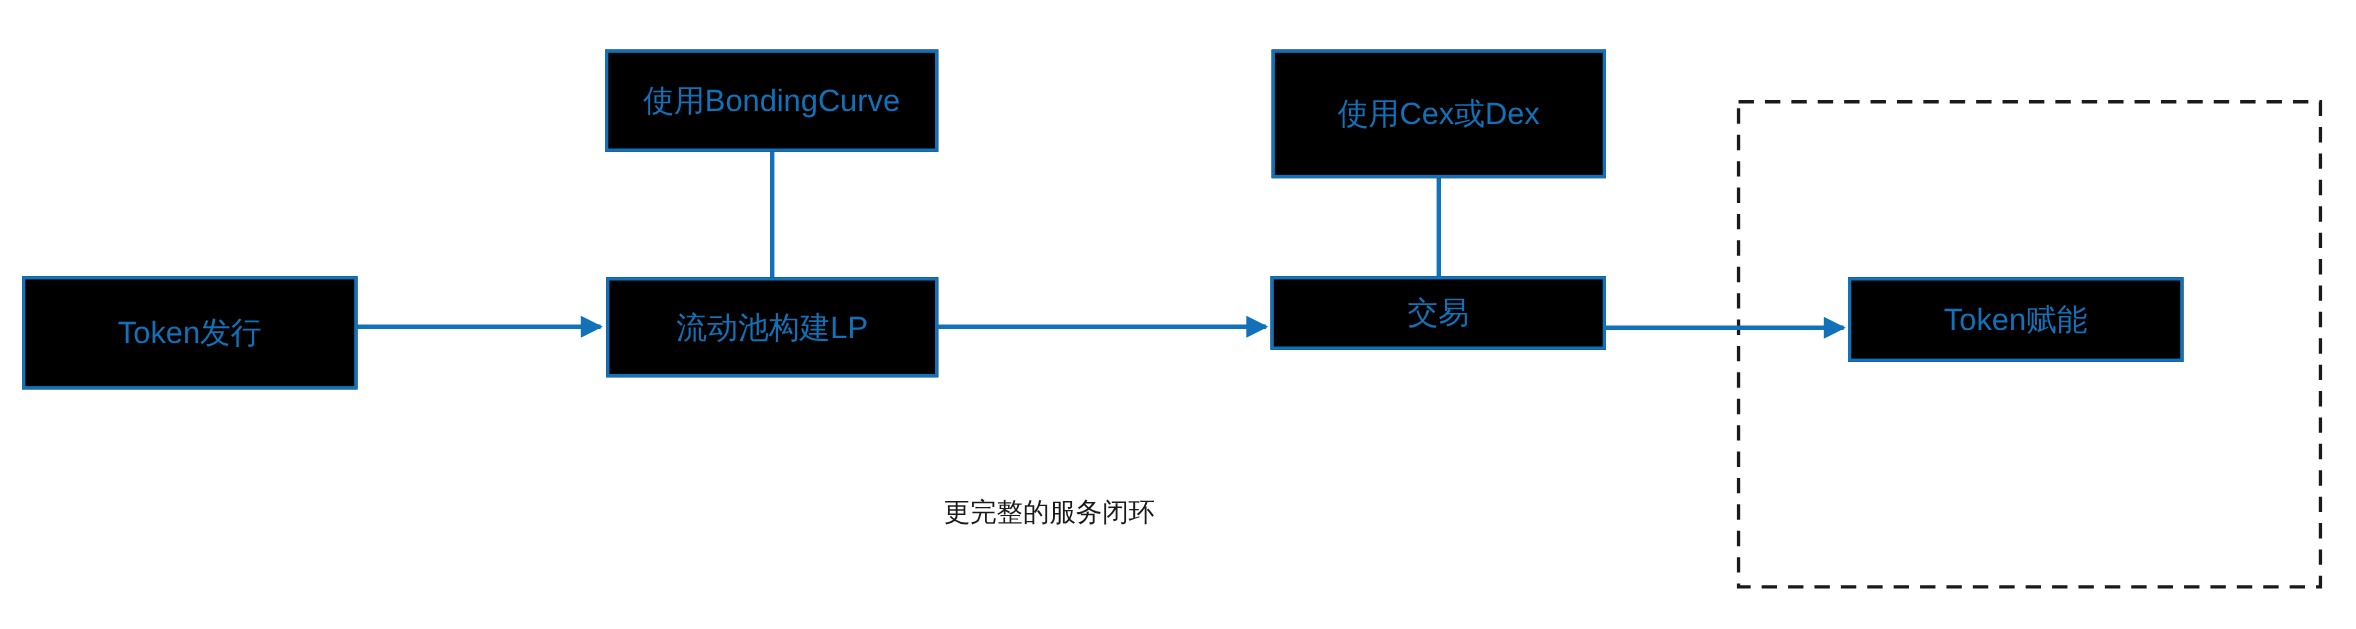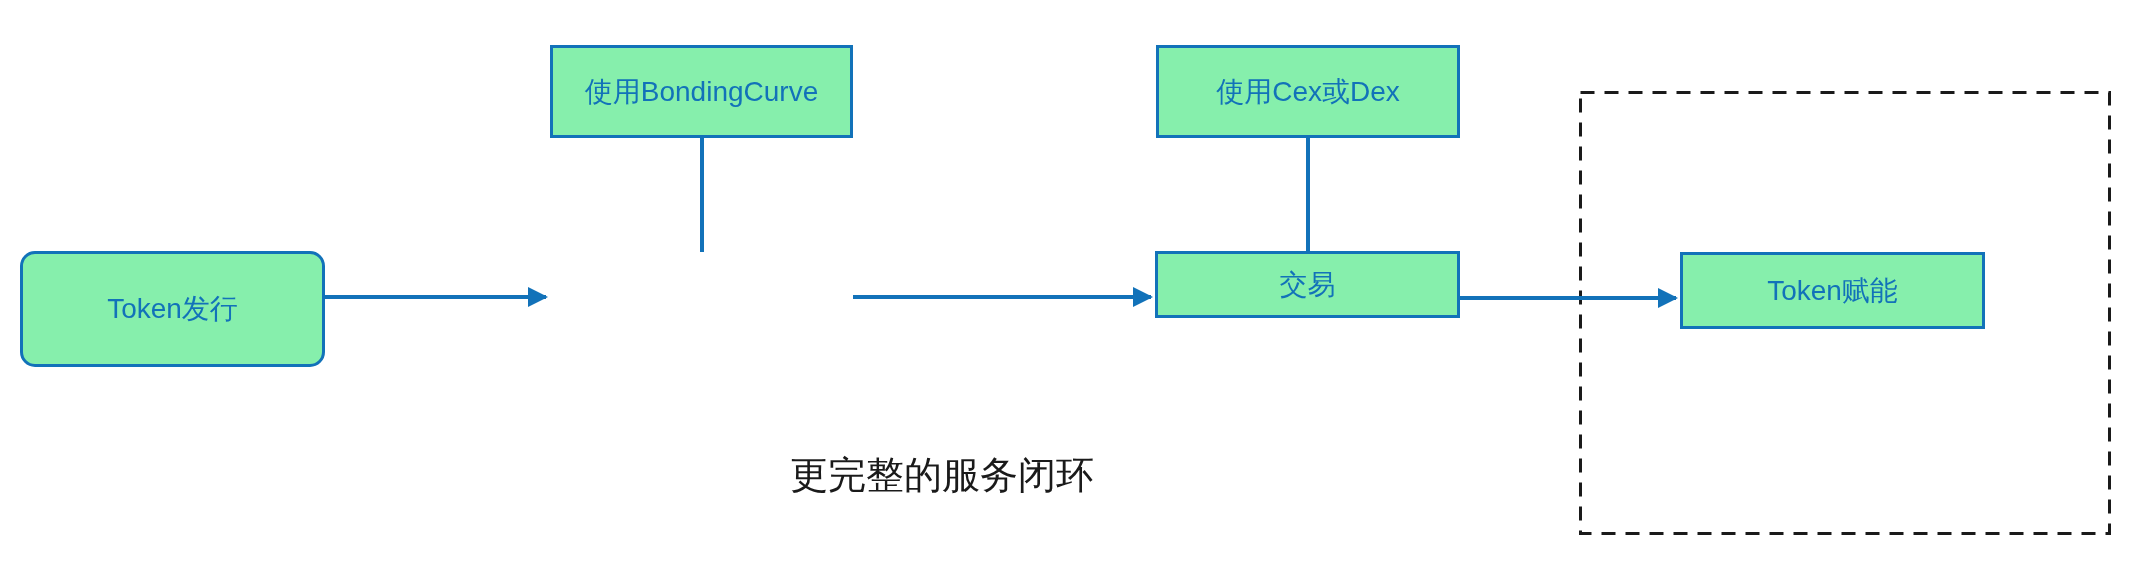--- a/index.html
+++ b/index.html
@@ -35,41 +35,41 @@
   .edges-svg .dashed-rect {
     stroke: var(--dashed-box);
     stroke-width: 3;
     stroke-dasharray: 14 10;
     fill: none;
   }
   .edges-svg marker path { fill: var(--accent); }
   .node {
     position: absolute;
     border: 3px solid var(--accent);
-    background: #86efac;
+    background: #000000;
     color: var(--accent);
     font-size: 28px;
     display: flex;
     align-items: center;
     justify-content: center;
     white-space: nowrap;
   }
-  .node-token-issuance   { left: 20px;   top: 251px; width: 305px; height: 116px; border-radius: 15px; }
+  .node-token-issuance   { left: 20px;   top: 251px; width: 305px; height: 103px; }
   .node-bonding-curve    { left: 550px;  top: 45px;  width: 303px; height: 93px; }
   .node-liquidity-pool   { left: 551px;  top: 252px; width: 302px; height: 91px; }
-  .node-cex-dex          { left: 1156px; top: 45px;  width: 304px; height: 93px; }
+  .node-cex-dex          { left: 1156px; top: 45px;  width: 304px; height: 117px; }
   .node-trading          { left: 1155px; top: 251px; width: 305px; height: 67px; }
   .node-token-empowerment{ left: 1680px; top: 252px; width: 305px; height: 77px; }
   .caption {
     position: absolute;
     left: 790px; top: 450px;
     width: 260px;
     text-align: right;
     color: var(--caption-text);
-    font-size: 38px;
+    font-size: 24px;
     white-space: nowrap;
   }
 </style>
 </head>
 <body>
 
 <div class="canvas">
 
   <svg class="edges-svg" viewBox="0 0 2142 572">
     <defs>
@@ -92,20 +92,23 @@
   </svg>
 
   <div class="node node-token-issuance">
     <span>Token发行</span>
   </div>
 
   <div class="node node-bonding-curve">
     <span>使用BondingCurve</span>
   </div>
 
+  <div class="node node-liquidity-pool">
+    <span>流动池构建LP</span>
+  </div>
 
   <div class="node node-cex-dex">
     <span>使用Cex或Dex</span>
   </div>
 
   <div class="node node-trading">
     <span>交易</span>
   </div>
 
   <div class="node node-token-empowerment">

